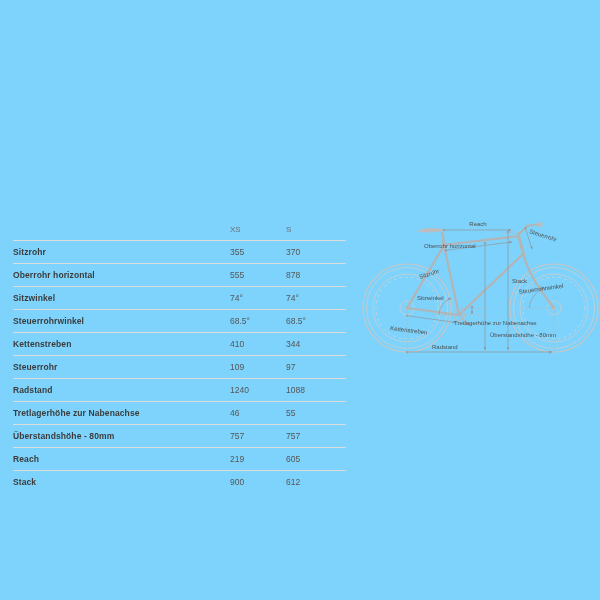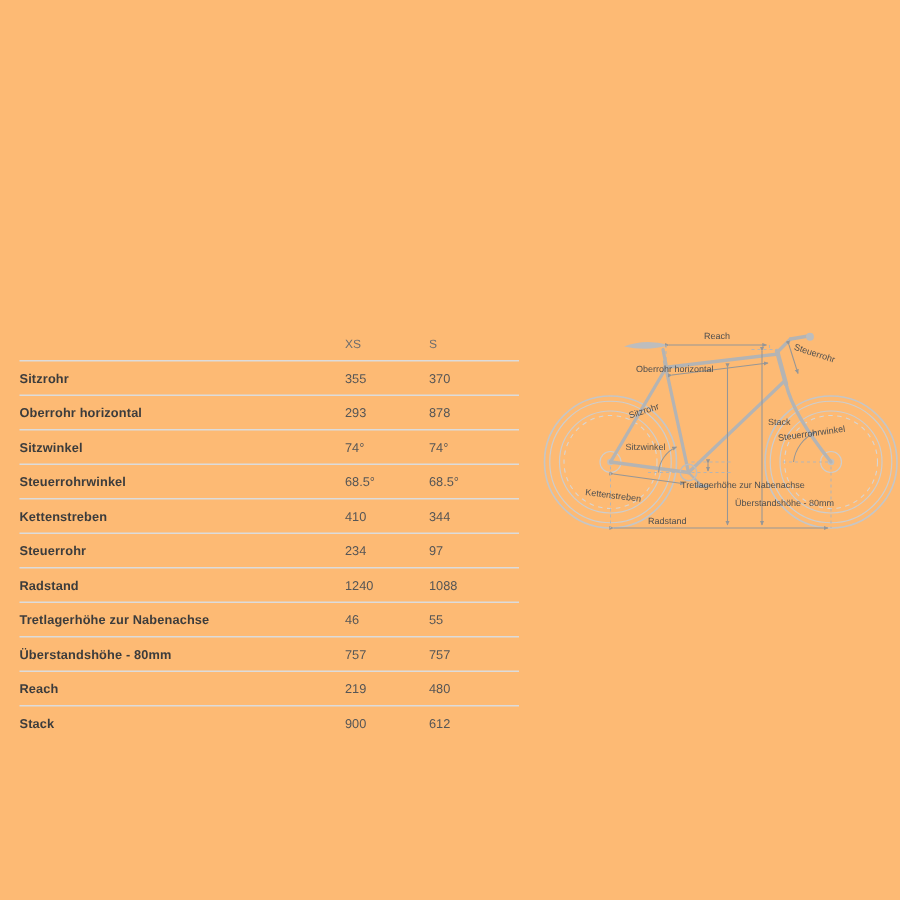--- a/index.html
+++ b/index.html
@@ -1,18 +1,18 @@
 <!DOCTYPE html>
 <html><head>
 <meta charset="utf-8">
 <style>
   html,body{margin:0;padding:0;}
   body{width:600px;height:600px;background:#ffffff;position:relative;overflow:hidden;
        font-family:"Liberation Sans",sans-serif;}
-  .canvas{position:absolute;inset:0;background:#fdba74;}
+  .canvas{position:absolute;inset:0;background:#7dd3fc;}
 
   
   table.geo{position:absolute;left:13px;top:219px;width:333px;border-collapse:collapse;
             table-layout:fixed;}
   table.geo th, table.geo td{padding:0;vertical-align:middle;text-align:left;height:22px;}
   table.geo thead th{font-weight:normal;color:#6e6e6e;font-size:8px;height:21px;
                      border-bottom:1px solid #dcdcdc;}
   table.geo tbody td{border-bottom:1px solid #dcdcdc;font-size:8.5px;color:#565656;}
   table.geo tbody tr:last-child td{border-bottom:none;}
   table.geo td.lbl{font-weight:bold;color:#3c3c3c;letter-spacing:.1px;}
@@ -40,62 +40,62 @@
       </tr>
     </thead>
     <tbody>
       <tr>
         <td class="lbl">Sitzrohr</td>
         <td>355</td>
         <td>370</td>
       </tr>
       <tr>
         <td class="lbl">Oberrohr horizontal</td>
-        <td>293</td>
+        <td>555</td>
         <td>878</td>
       </tr>
       <tr>
         <td class="lbl">Sitzwinkel</td>
         <td>74°</td>
         <td>74°</td>
       </tr>
       <tr>
         <td class="lbl">Steuerrohrwinkel</td>
         <td>68.5°</td>
         <td>68.5°</td>
       </tr>
       <tr>
         <td class="lbl">Kettenstreben</td>
         <td>410</td>
         <td>344</td>
       </tr>
       <tr>
         <td class="lbl">Steuerrohr</td>
-        <td>234</td>
+        <td>109</td>
         <td>97</td>
       </tr>
       <tr>
         <td class="lbl">Radstand</td>
         <td>1240</td>
         <td>1088</td>
       </tr>
       <tr>
         <td class="lbl">Tretlagerhöhe zur Nabenachse</td>
         <td>46</td>
         <td>55</td>
       </tr>
       <tr>
         <td class="lbl">Überstandshöhe - 80mm</td>
         <td>757</td>
         <td>757</td>
       </tr>
       <tr>
         <td class="lbl">Reach</td>
         <td>219</td>
-        <td>480</td>
+        <td>605</td>
       </tr>
       <tr>
         <td class="lbl">Stack</td>
         <td>900</td>
         <td>612</td>
       </tr>
     </tbody>
   </table>
 
   <svg class="diagram" viewBox="0 0 238 178">

